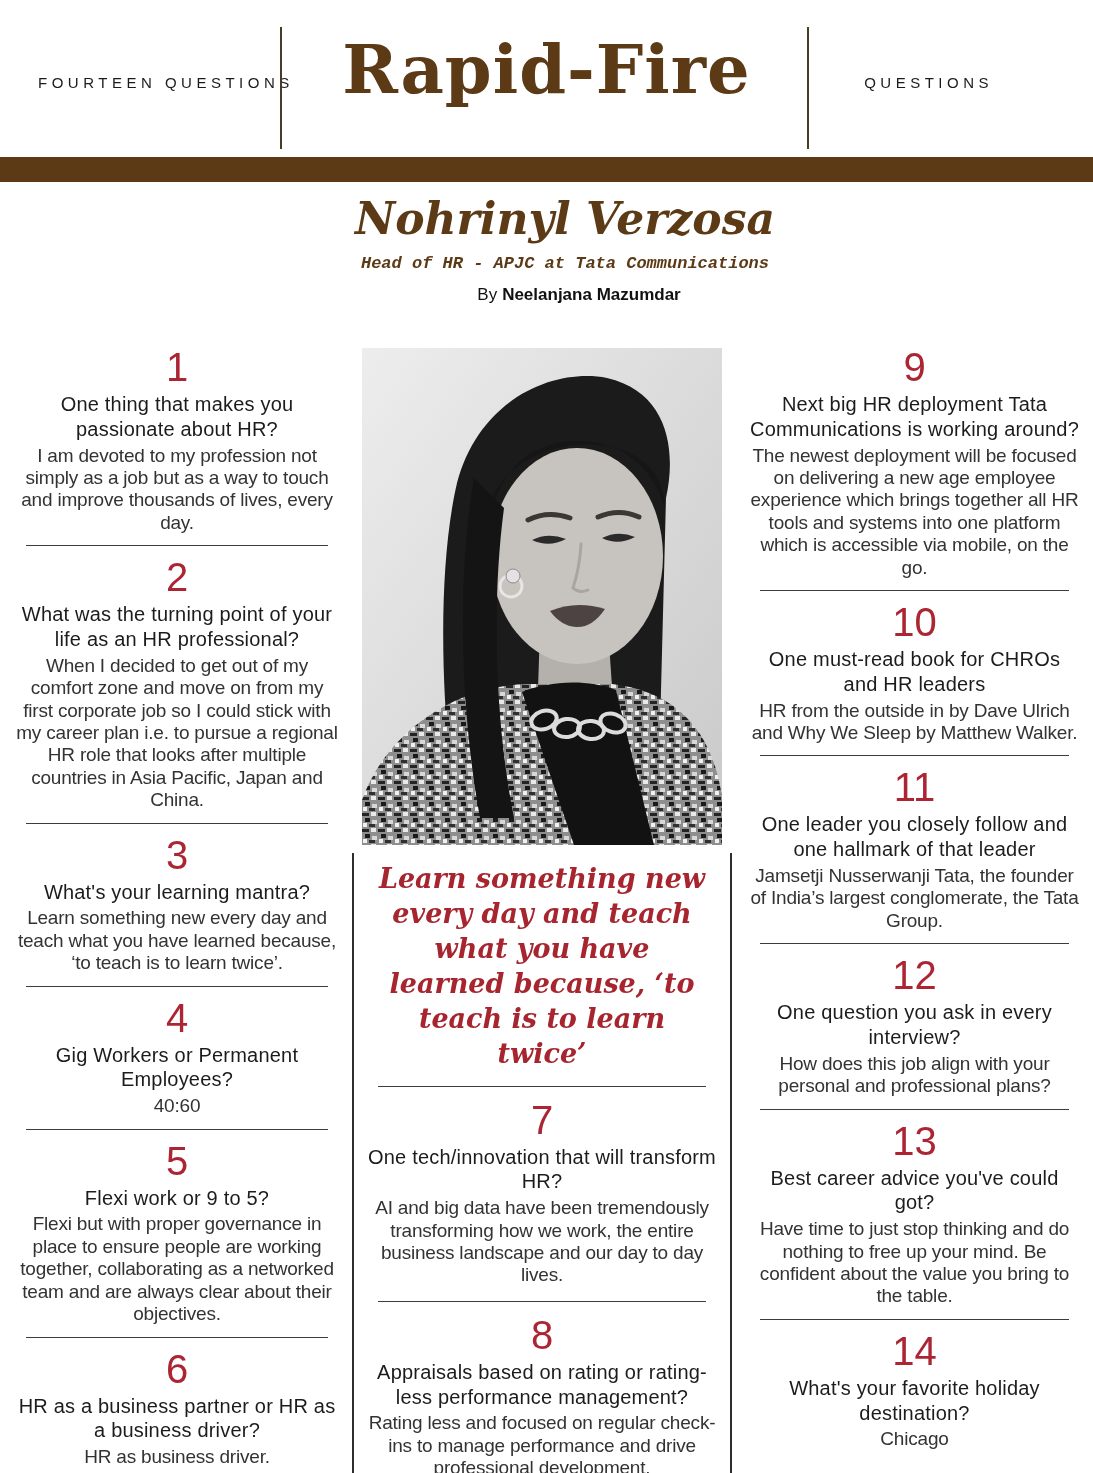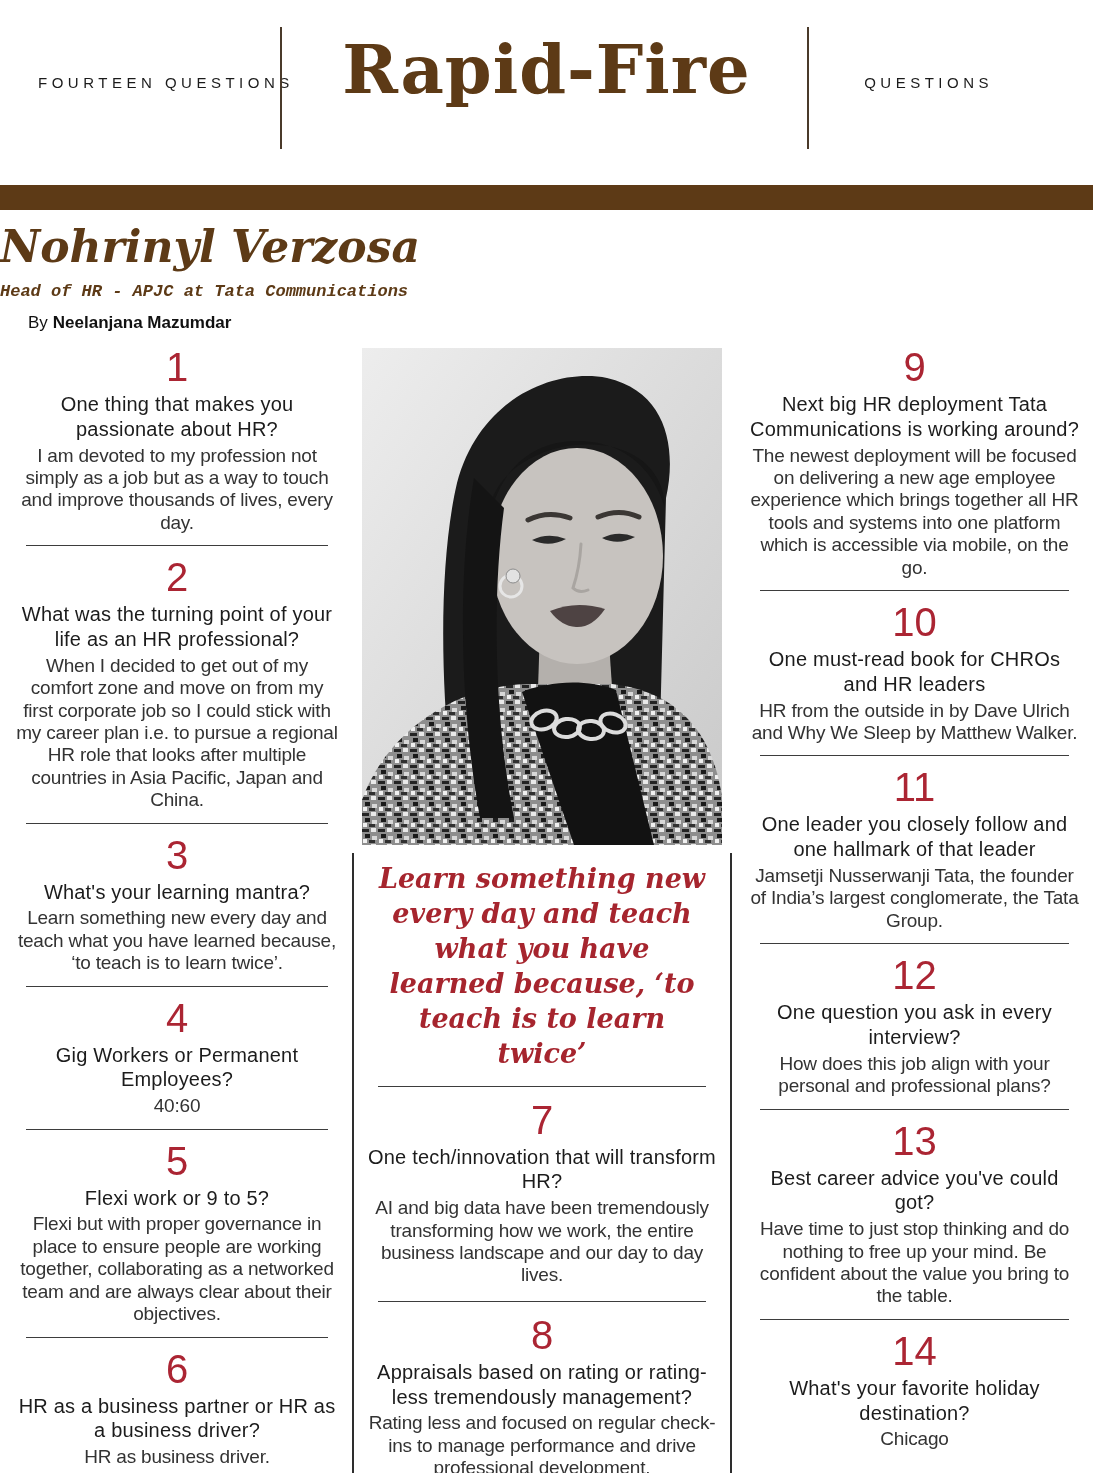--- a/index.html
+++ b/index.html
@@ -2,38 +2,38 @@
 <html><head>
 <meta charset="utf-8">
 <style>
   html,body{margin:0;padding:0;}
   body{
     width:1093px;height:1473px;background:#ffffff;
     font-family:"Liberation Sans",sans-serif;color:#262626;
     overflow:hidden;position:relative;
   }
   
-  .header{position:relative;height:185px;}
+  .header{position:relative;height:157px;}
   .hdr-left,.hdr-right{
     position:absolute;top:74px;font-size:15px;letter-spacing:4.5px;
     color:#1b1b1b;font-weight:400;
   }
   .hdr-left{left:38px;}
   .hdr-right{right:100px;}
   .hdr-vline{position:absolute;top:27px;height:122px;width:2px;background:#4a3a2a;}
   .hdr-vline.v1{left:280px;}
   .hdr-vline.v2{left:807px;}
   .hdr-title{
     position:absolute;left:0;right:0;top:30px;text-align:center;
     font-family:"DejaVu Serif","Liberation Serif",serif;
     font-weight:bold;font-size:67px;color:#5d3a16;letter-spacing:1px;
   }
   .brown-bar{height:25px;background:#5d3a16;width:100%;}
   
-  .intro{margin-top:14px;}
+  .intro{text-align:center;margin-top:14px;padding-left:37px;}
   .intro .name{
     font-family:"DejaVu Serif","Liberation Serif",serif;
     font-style:italic;font-weight:bold;font-size:44px;color:#5d3a16;line-height:1.05;
   }
   .intro .role{
     font-family:Liberation Mono, monospace;
     font-style:italic;font-weight:bold;font-size:17px;color:#5d3a16;margin-top:12px;
   }
   .intro .byline{font-size:17px;color:#111;margin-top:12px;margin-left:28px;}
   .intro .byline .by{font-weight:400;margin-right:5px;}
@@ -194,21 +194,21 @@
       <div class="pull-quote">Learn something new every day and teach what you have learned because, ‘to teach is to learn twice’</div>
       <hr class="divider">
       <div class="q">
         <div class="q-num">7</div>
         <div class="q-title">One tech/innovation that will transform HR?</div>
         <div class="q-body">AI and big data have been tremendously transforming how we work, the entire business landscape and our day to day lives.</div>
       </div>
       <hr class="divider">
       <div class="q">
         <div class="q-num">8</div>
-        <div class="q-title">Appraisals based on rating or rating-less tremendously management?</div>
+        <div class="q-title">Appraisals based on rating or rating-less performance management?</div>
         <div class="q-body">Rating less and focused on regular check-ins to manage performance and drive professional development.</div>
       </div>
     </div>
   </div>
 
   <div class="col col-right">
     <div class="q">
       <div class="q-num">9</div>
       <div class="q-title">Next big HR deployment Tata Communications is working around?</div>
       <div class="q-body">The newest deployment will be focused on delivering a new age employee experience which brings together all HR tools and systems into one platform which is accessible via mobile, on the go.</div>

